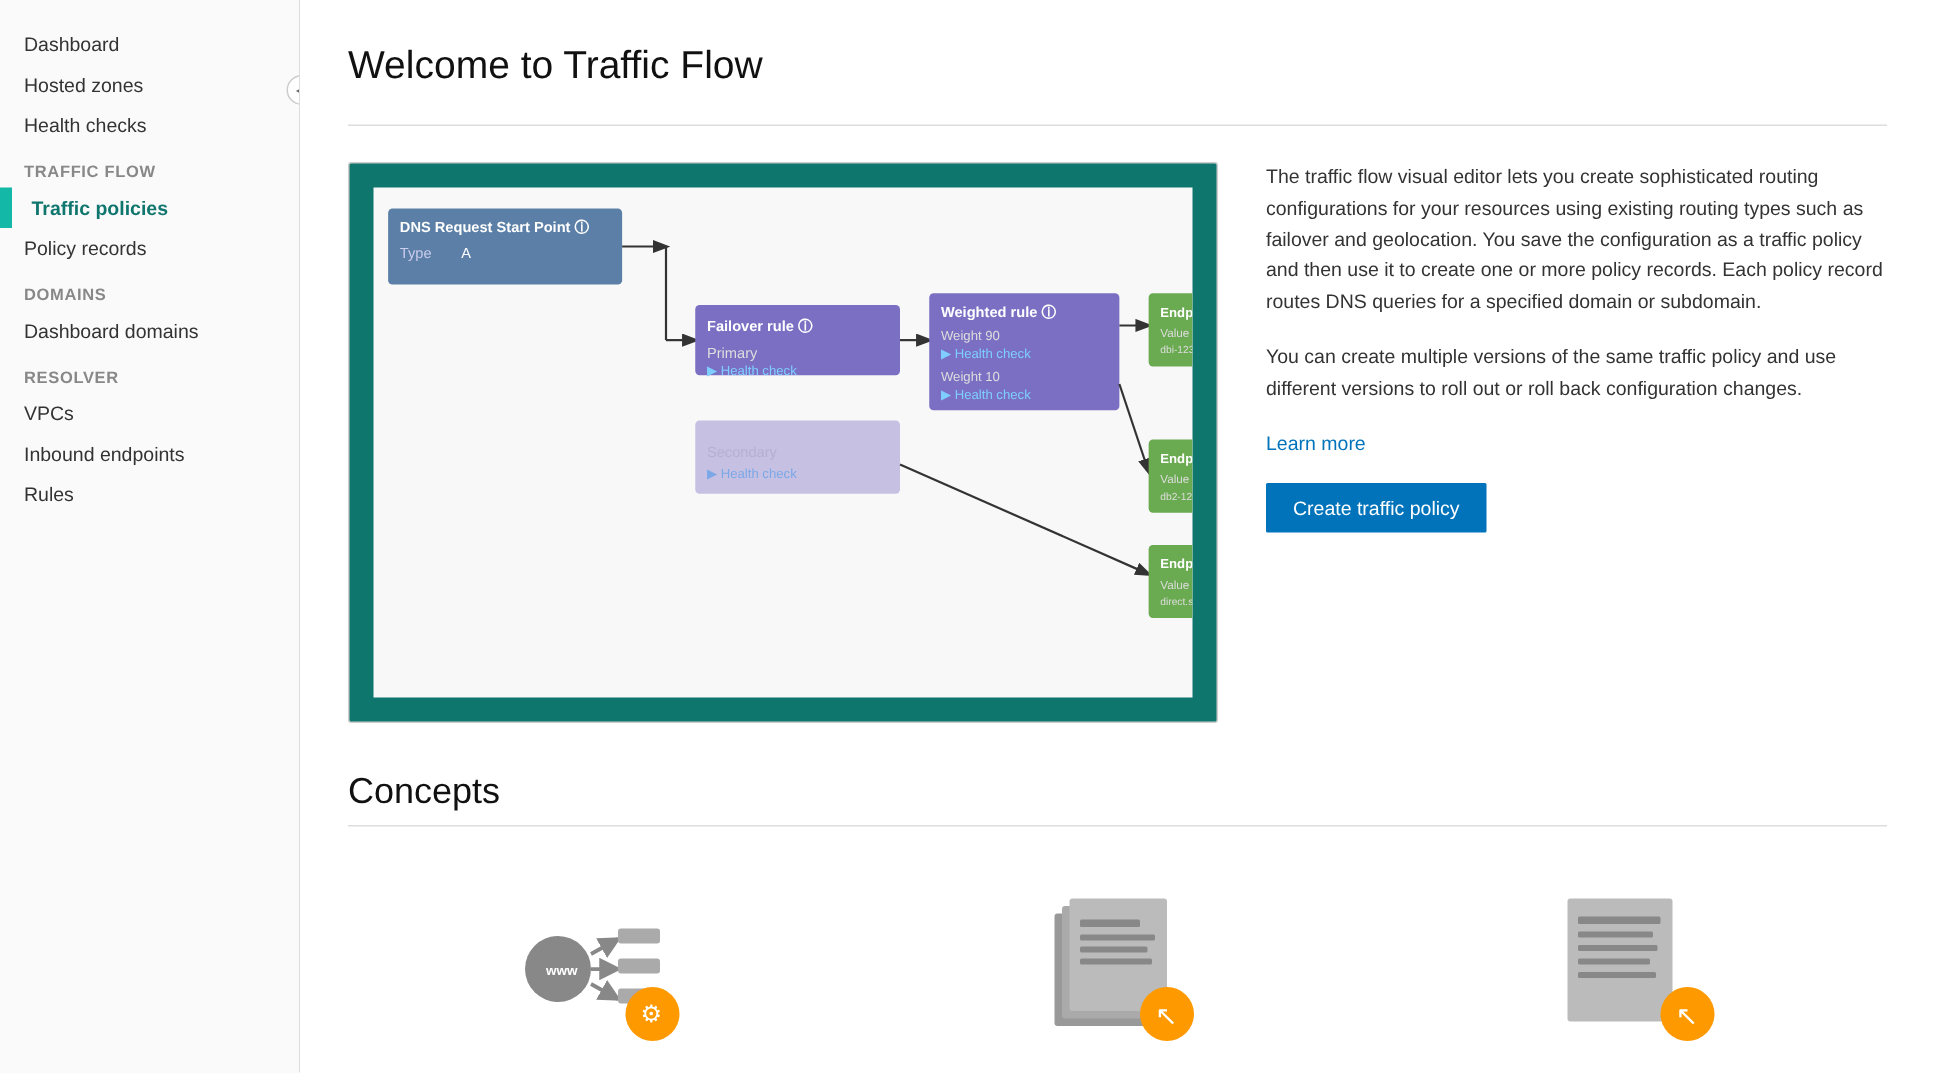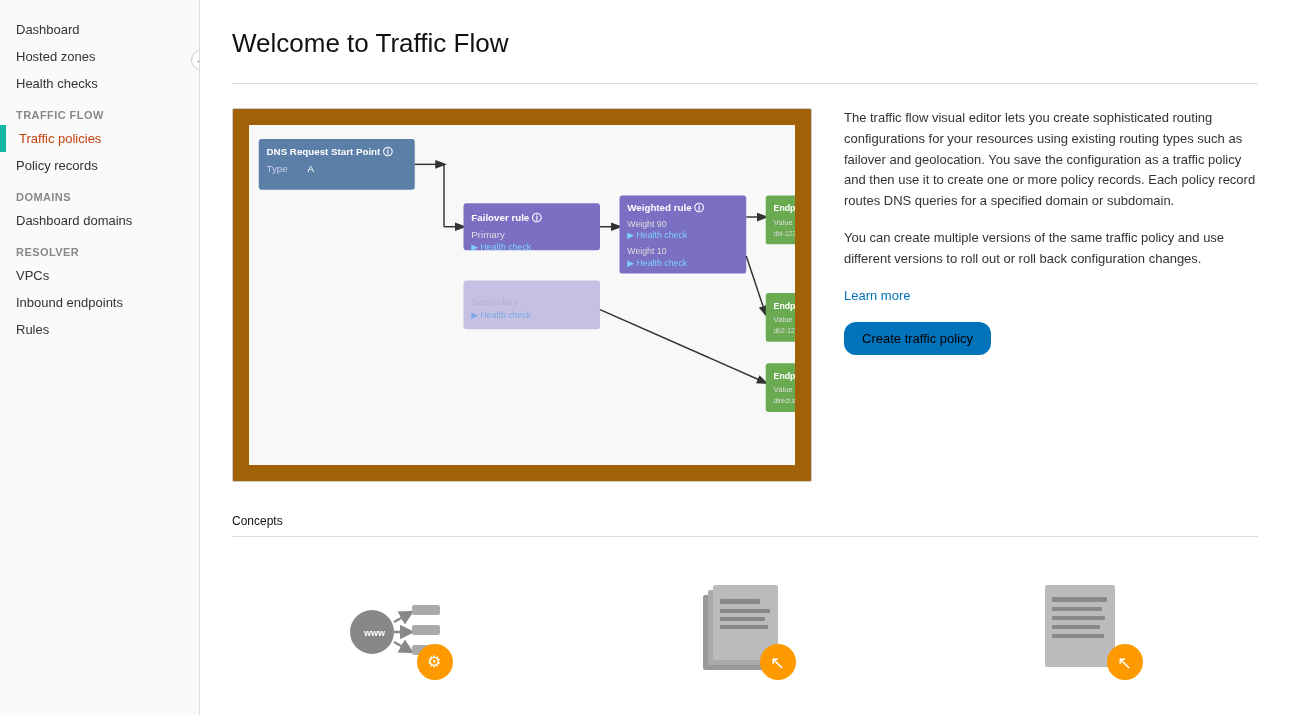--- a/index.html
+++ b/index.html
@@ -25,23 +25,23 @@
     }
     .sidebar-item {
       display: block;
       padding: 6px 16px;
       cursor: pointer;
       color: #333;
       text-decoration: none;
       font-size: 13px;
     }
     .sidebar-item.active {
-      color: #c2410c;
-      font-weight: 400;
-      border-left: 6px solid #14b8a6;
+      color: #0f766e;
+      font-weight: 700;
+      border-left: 8px solid #14b8a6;
       padding-left: 13px;
     }
     .collapse-btn {
       position: absolute;
       right: -12px;
       top: 50px;
       width: 20px;
       height: 20px;
       background: #fff;
       border: 1px solid #ccc;
@@ -75,21 +75,21 @@
 
     
     .welcome-section {
       display: flex;
       gap: 32px;
       margin-bottom: 32px;
     }
     .diagram-container {
       flex: 0 0 580px;
       border: 1px solid #ccc;
-      background: #a16207;
+      background: #0f766e;
       padding: 16px;
       border-radius: 2px;
       min-height: 360px;
     }
     .diagram-inner {
       background: #f8f8f8;
       width: 100%;
       height: 340px;
       position: relative;
       overflow: hidden;
@@ -104,32 +104,32 @@
       margin-bottom: 16px;
     }
     .learn-more-link {
       color: #0073bb;
       text-decoration: none;
       display: block;
       margin-bottom: 16px;
     }
     .create-btn {
       background: #0073bb;
-      color: #000000;
+      color: #ffffff;
       border: none;
       padding: 9px 18px;
       font-size: 13px;
-      border-radius: 12px;
+      border-radius: 1px;
       cursor: pointer;
       font-weight: 500;
     }
 
     
     .concepts-title {
-      font-size: 12px;
+      font-size: 24px;
       font-weight: 400;
       color: #111;
       margin-bottom: 8px;
     }
     .concepts-divider {
       border: none;
       border-top: 1px solid #ddd;
       margin-bottom: 24px;
     }
     .concepts-grid {

